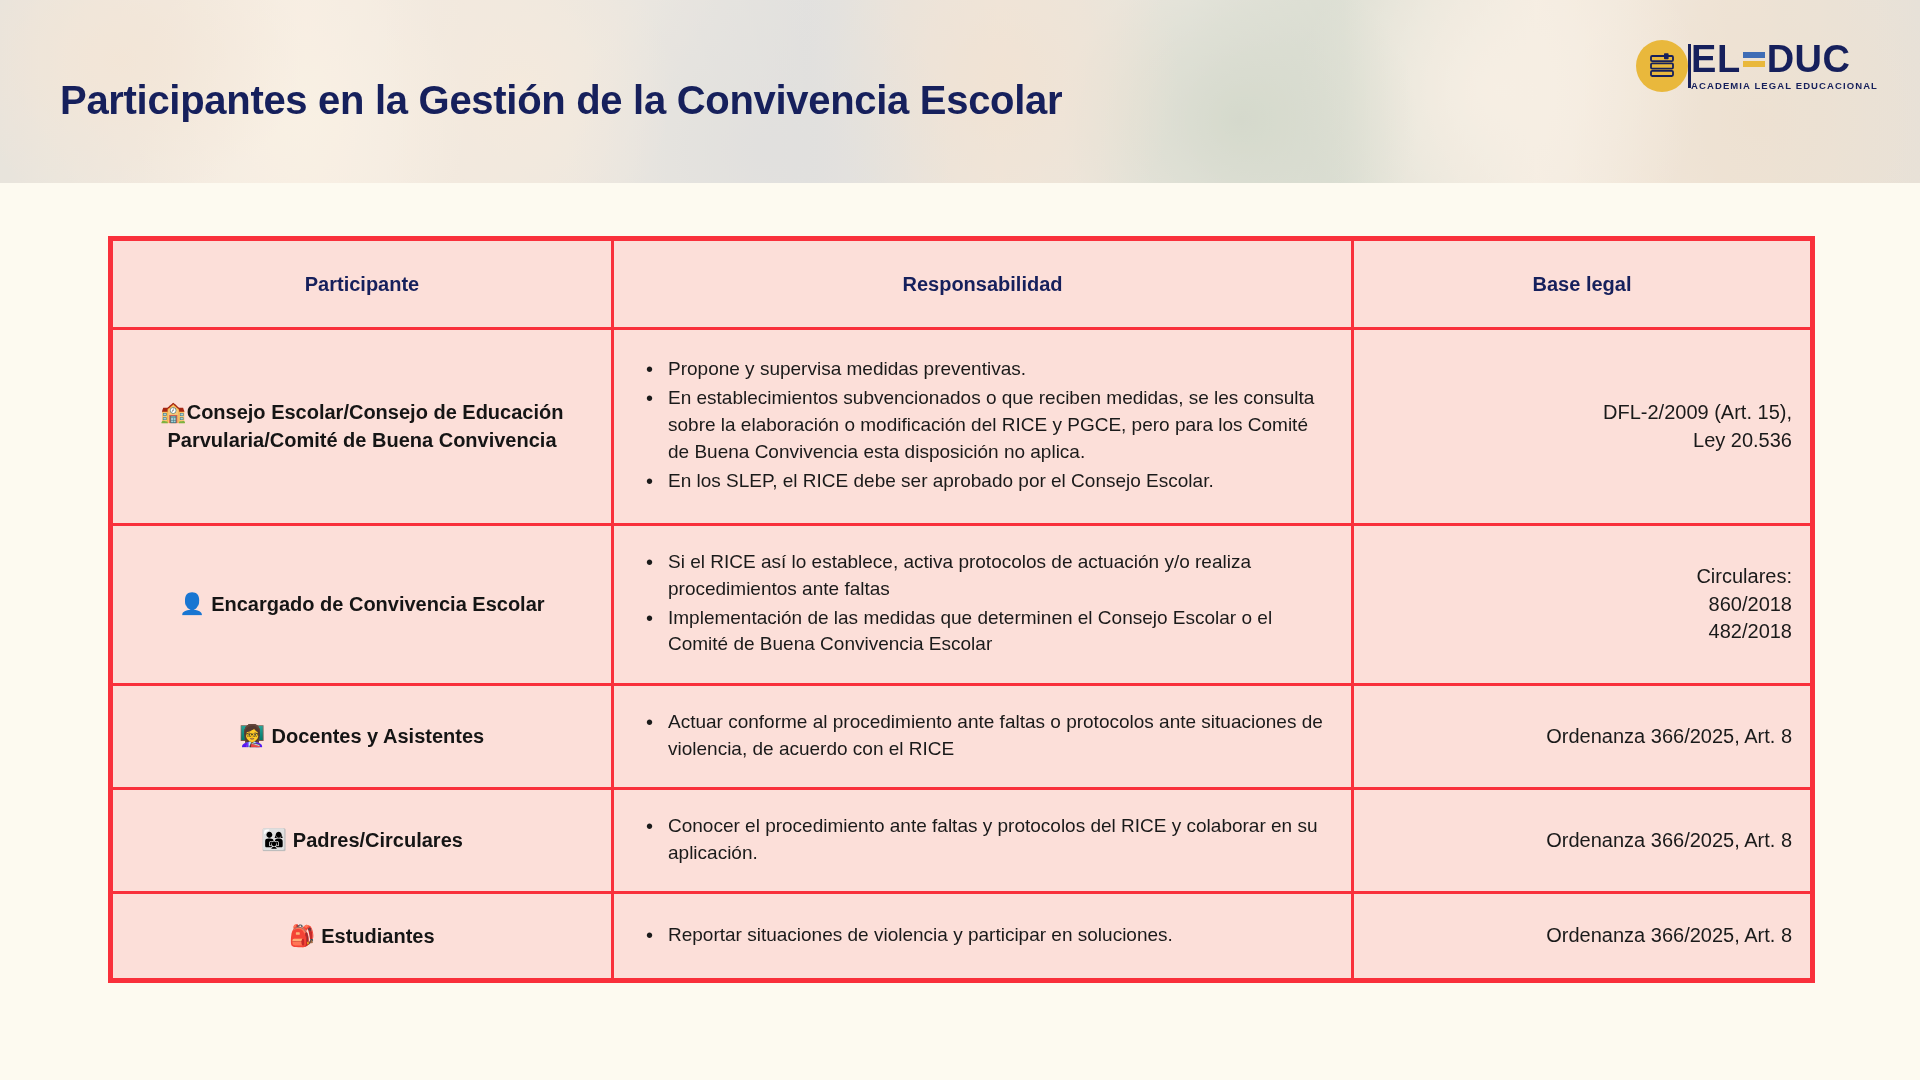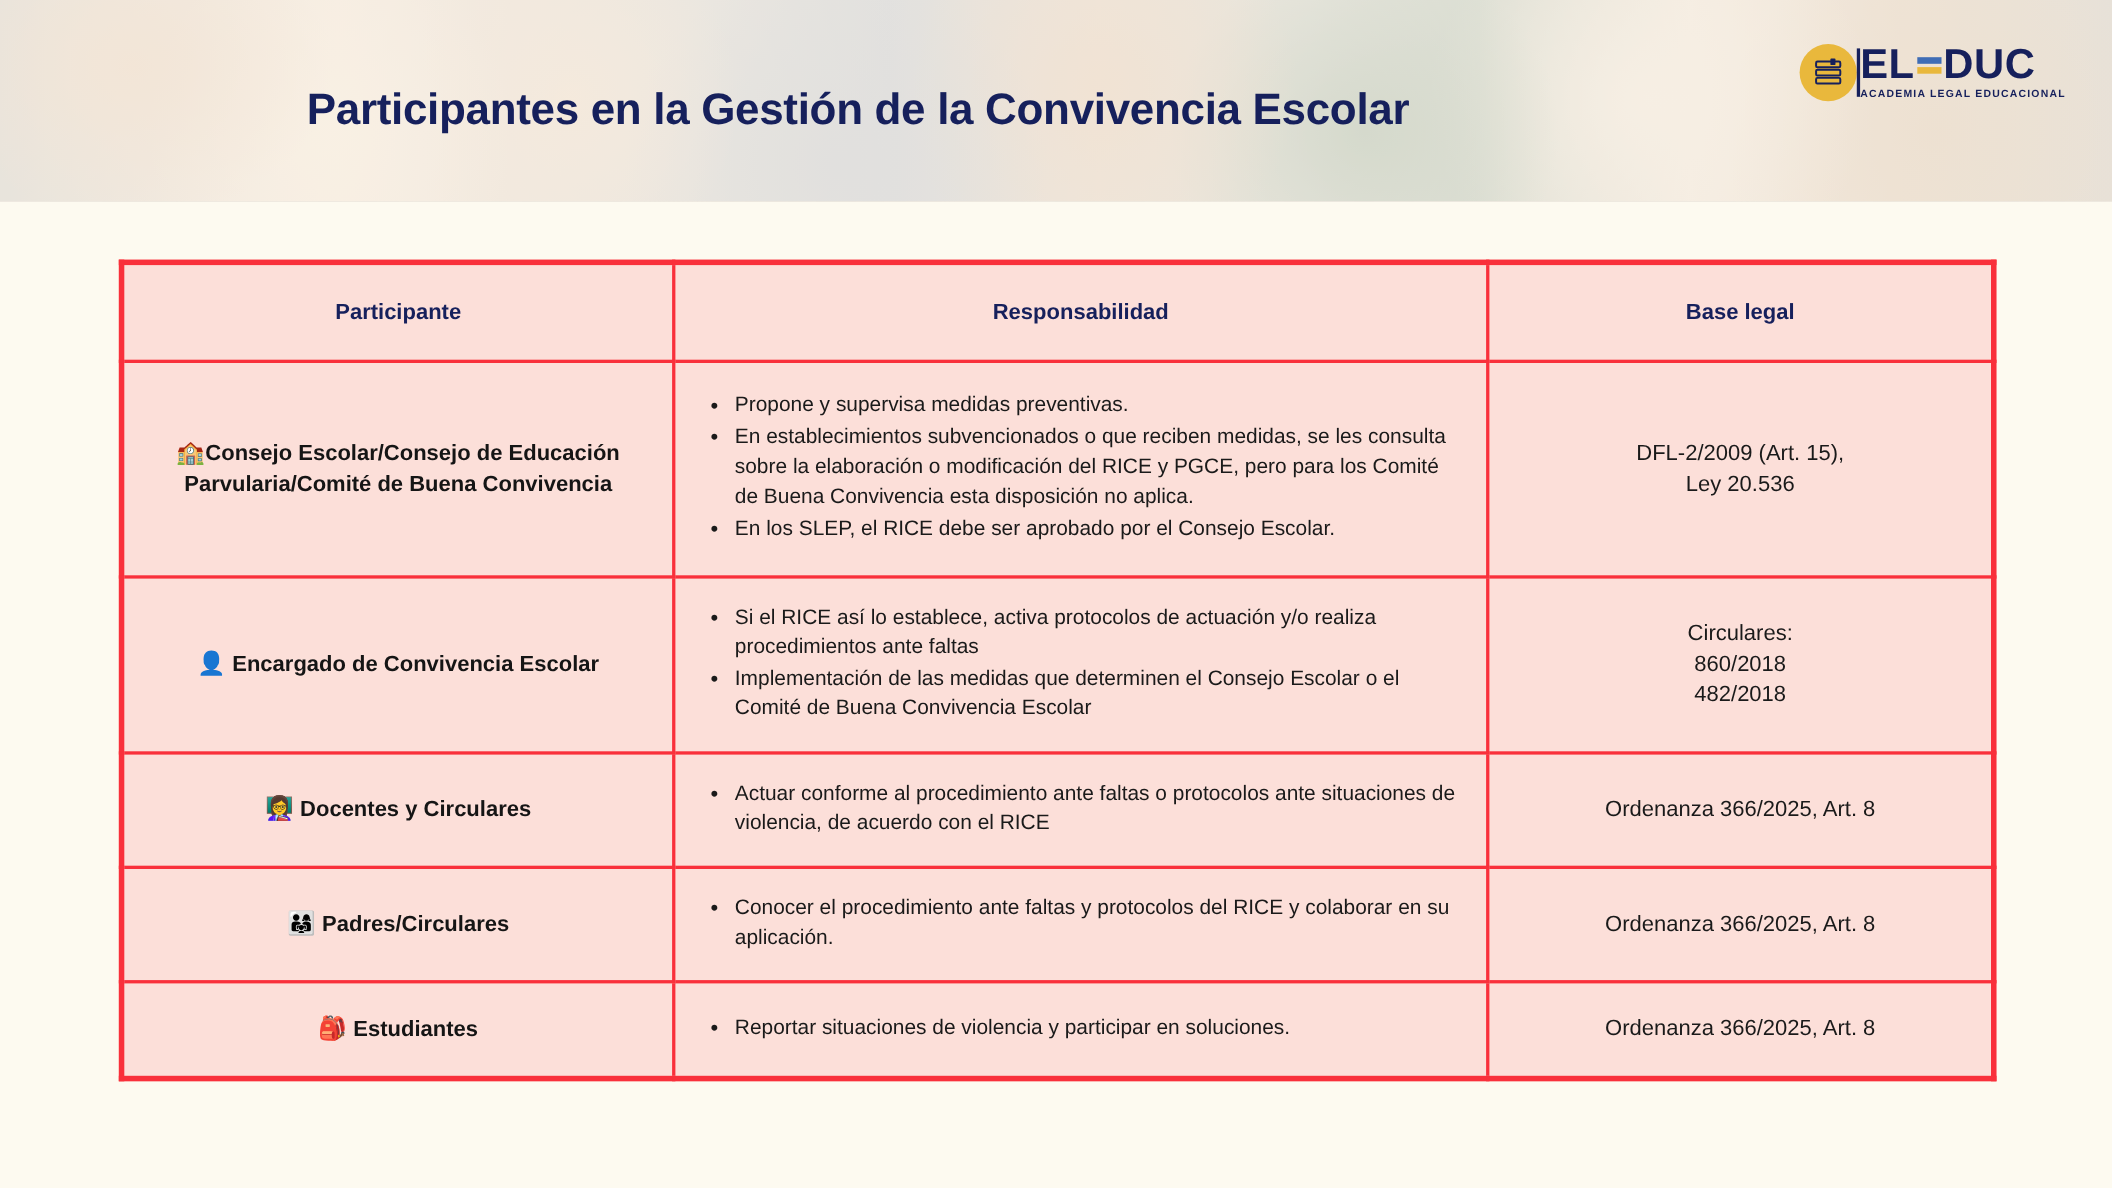--- a/index.html
+++ b/index.html
@@ -58,21 +58,20 @@
     position: absolute;
     inset: 0;
     background: rgba(253, 250, 240, 0.42);
   }
 
   .banner-title {
     position: absolute;
     left: 0;
     right: 0;
     top: 78px;
-    text-align: center;
     font-size: 40px;
     font-weight: bold;
     color: #16205c;
     letter-spacing: -0.3px;
     padding-left: 60px;
     padding-right: 420px;
   }
 
   
   .logo {
@@ -214,21 +213,21 @@
   td.resp li::before {
     content: "\2022";
     position: absolute;
     left: 2px;
     top: -1px;
     font-size: 20px;
     color: #1a1a1a;
   }
 
   td.legal {
-    text-align: center;
+    text-align: right;
     padding: 14px 18px;
     font-size: 20px;
     color: #1a1a1a;
     line-height: 1.38;
   }
 
   .row-h1 { height: 196px; }
   .row-h2 { height: 160px; }
   .row-h3 { height: 104px; }
   .row-h4 { height: 104px; }
@@ -311,21 +310,21 @@
         </td>
         <td class="legal">
           <div>Circulares:</div>
           <div>860/2018</div>
           <div>482/2018</div>
         </td>
       </tr>
 
       <tr class="row-h3">
         <td class="participant">
-          <span class="emoji">👩‍🏫</span> <span>Docentes y Circulares</span>
+          <span class="emoji">👩‍🏫</span> <span>Docentes y Asistentes</span>
         </td>
         <td class="resp">
           <ul>
             <li>Actuar conforme al procedimiento ante faltas o protocolos  ante situaciones de violencia, de acuerdo con el RICE</li>
           </ul>
         </td>
         <td class="legal">
           <div>Ordenanza 366/2025, Art. 8</div>
         </td>
       </tr>

